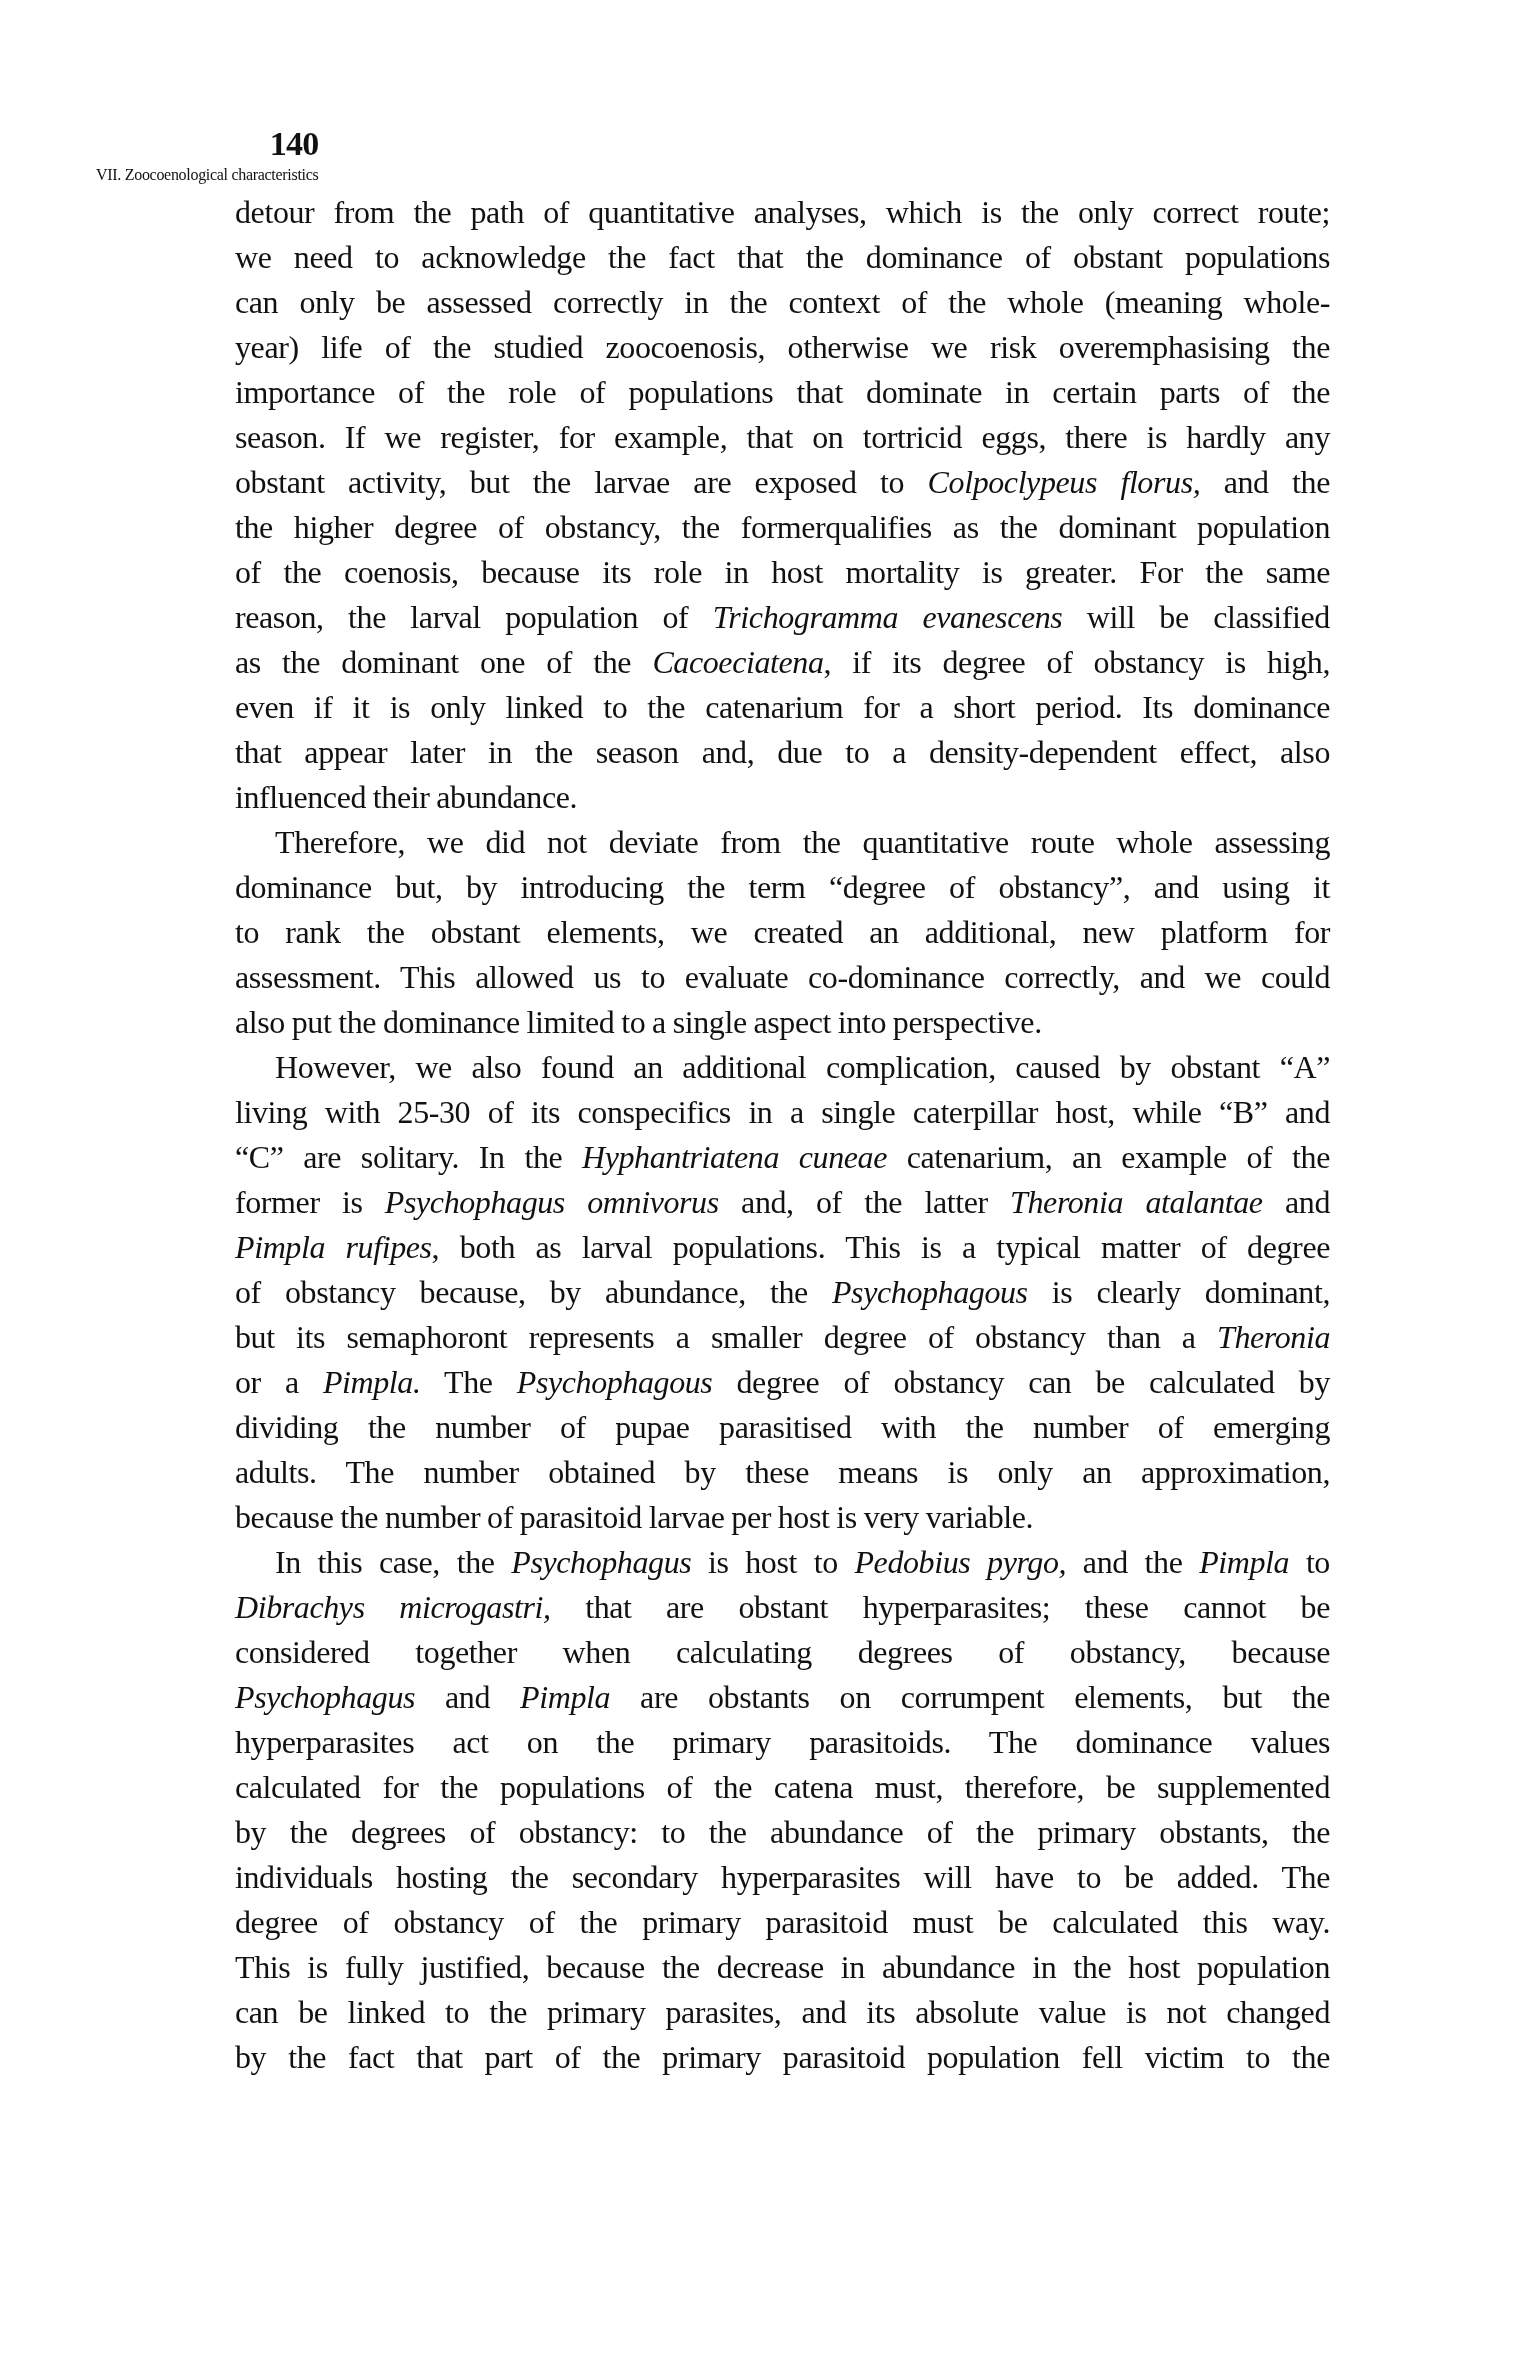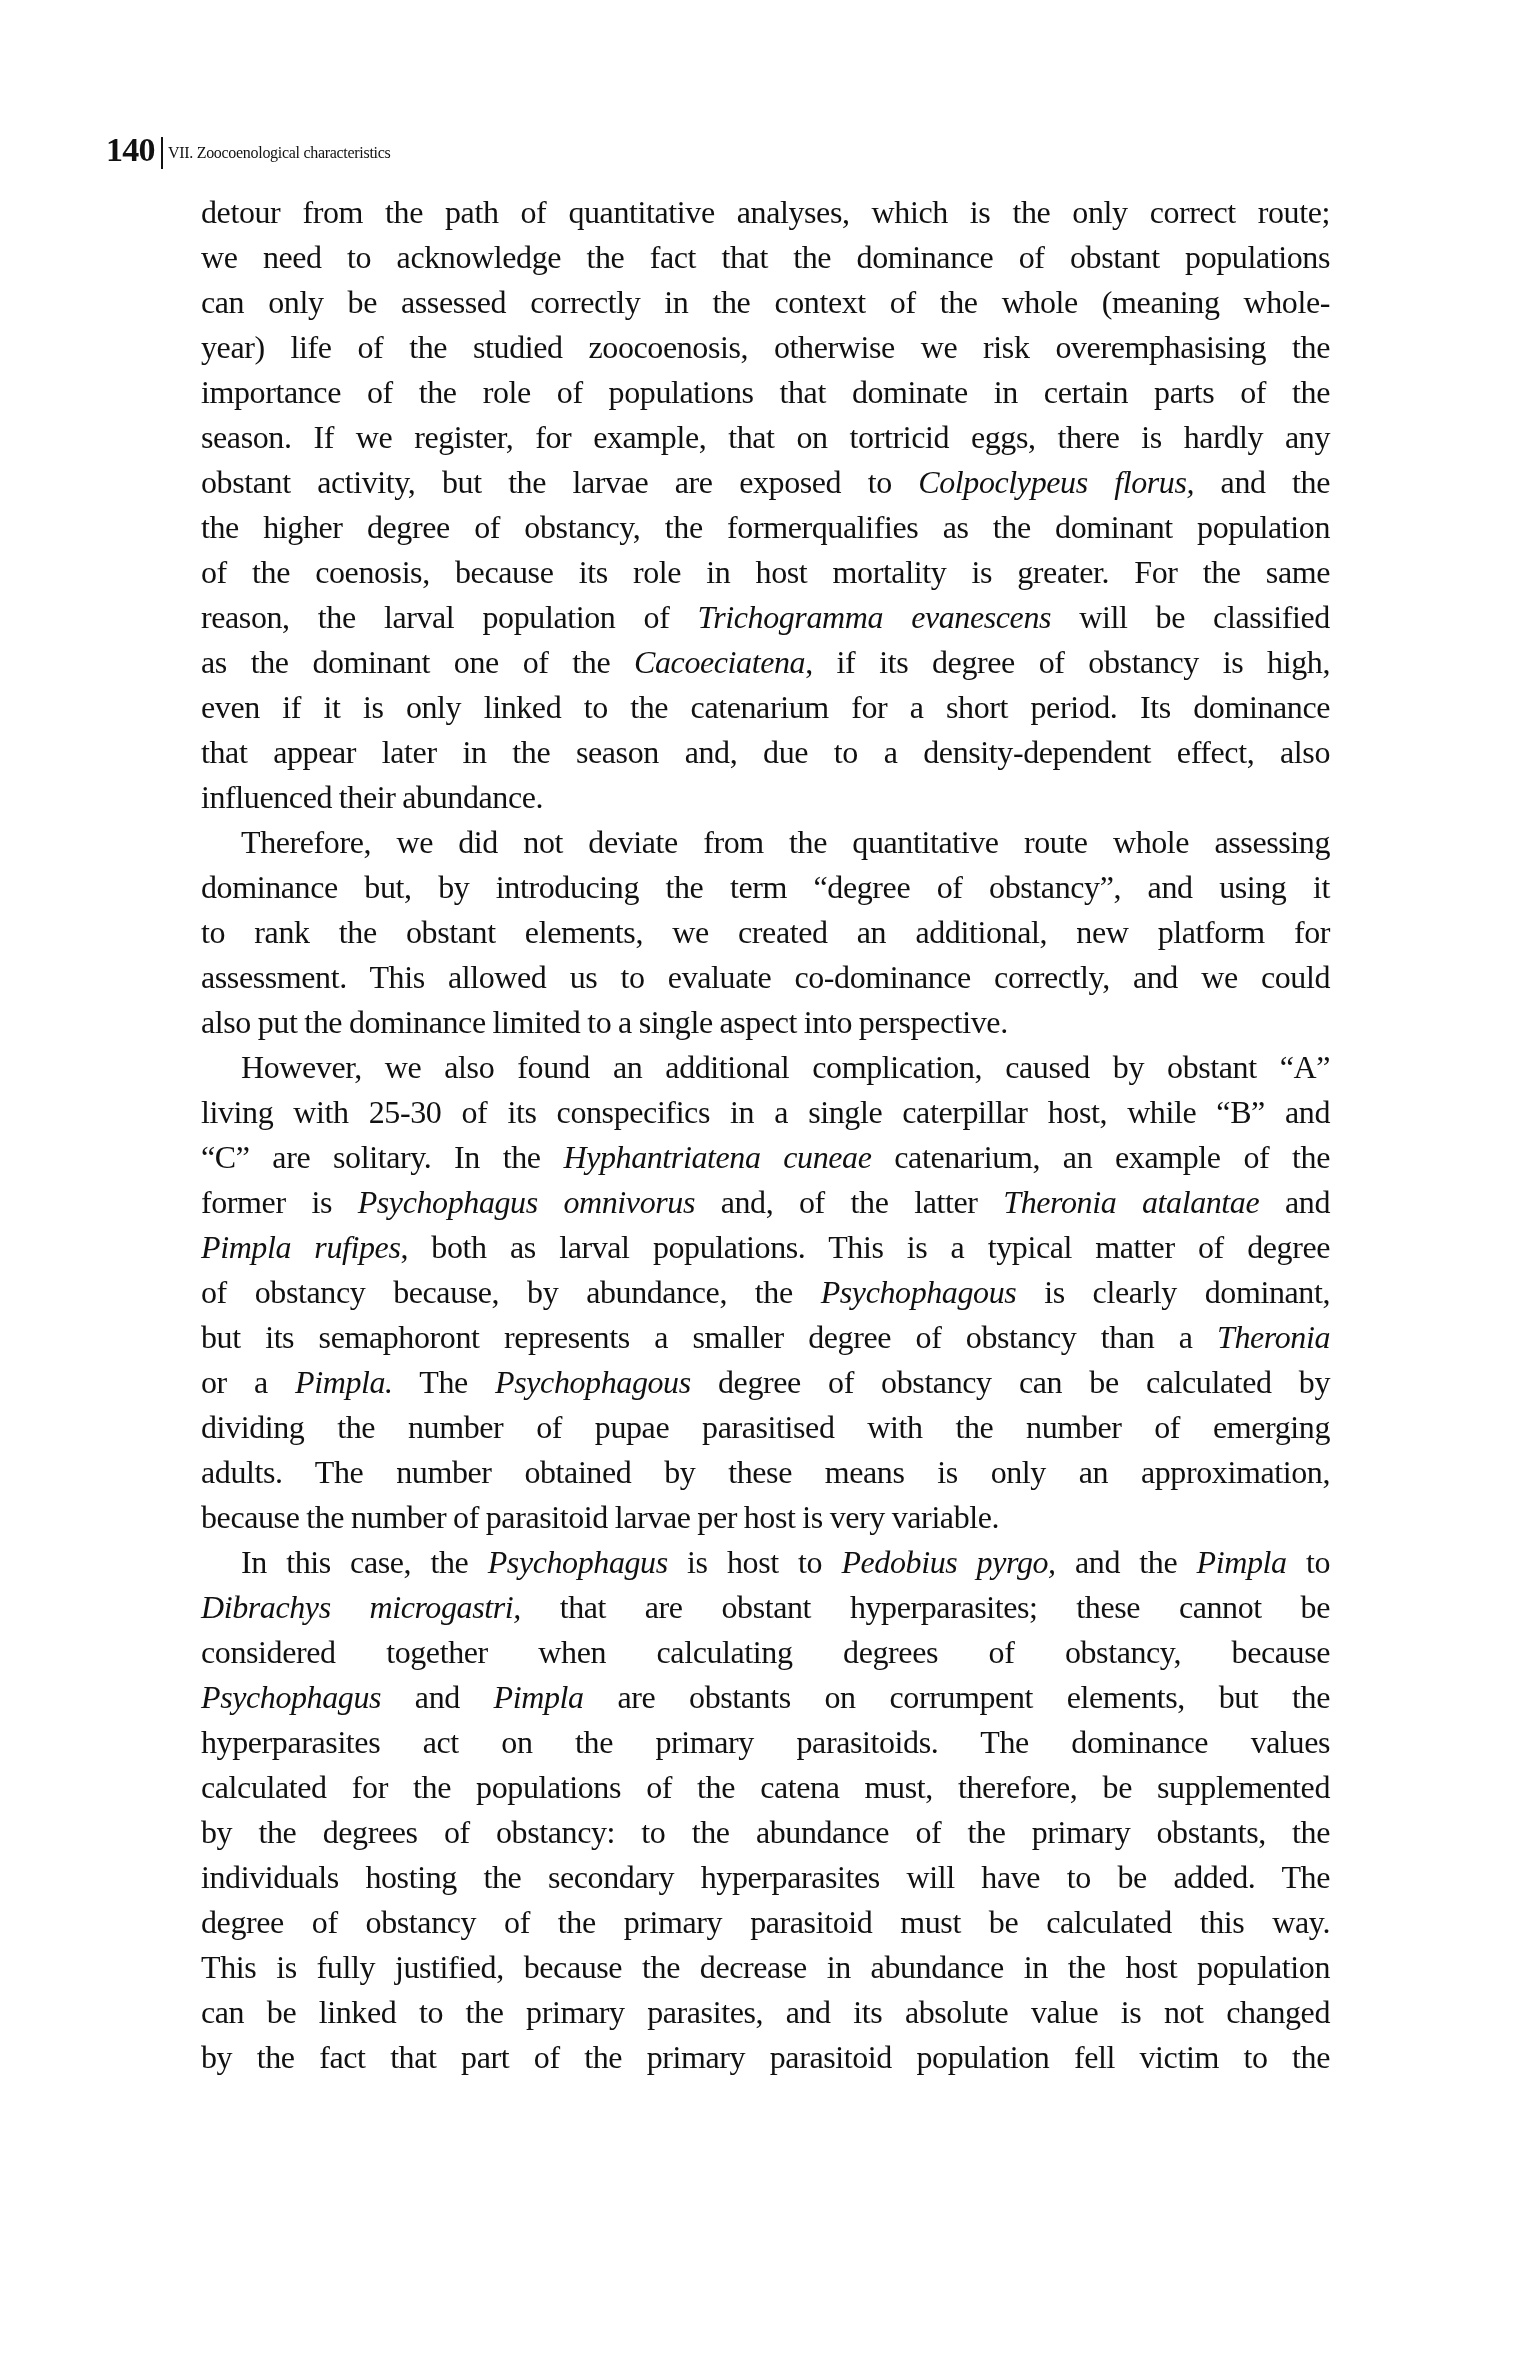--- a/index.html
+++ b/index.html
@@ -10,26 +10,27 @@
   body {
     width: 1536px;
     height: 2377px;
     position: relative;
     overflow: hidden;
     color: #111111;
     font-family: "Liberation Serif", "DejaVu Serif", serif;
   }
   .running-header {
     position: absolute;
-    left: 106px;
+    left: 96px;
     top: 127px;
     height: 40px;
     display: flex;
     align-items: flex-end;
     white-space: nowrap;
+    flex-direction: column;
   }
   .page-number {
     font-weight: bold;
     font-size: 34px;
     line-height: 34px;
     letter-spacing: -0.8px;
   }
   .header-bar {
     display: inline-block;
     width: 1.7px;
@@ -62,20 +63,21 @@
   }
   .para.indent {
     text-indent: 40px;
   }
   .line {
     display: block;
     text-align: justify;
     text-align-last: justify;
     white-space: nowrap;
     overflow: visible;
+    margin-left: 34px;
   }
   .line.last {
     text-align-last: left;
   }
   .para.indent .line:first-child { padding-left: 40px; text-indent: 0; }
   .para.indent { text-indent: 0; }
   em { font-style: italic; }
 </style>
 </head>
 <body>

